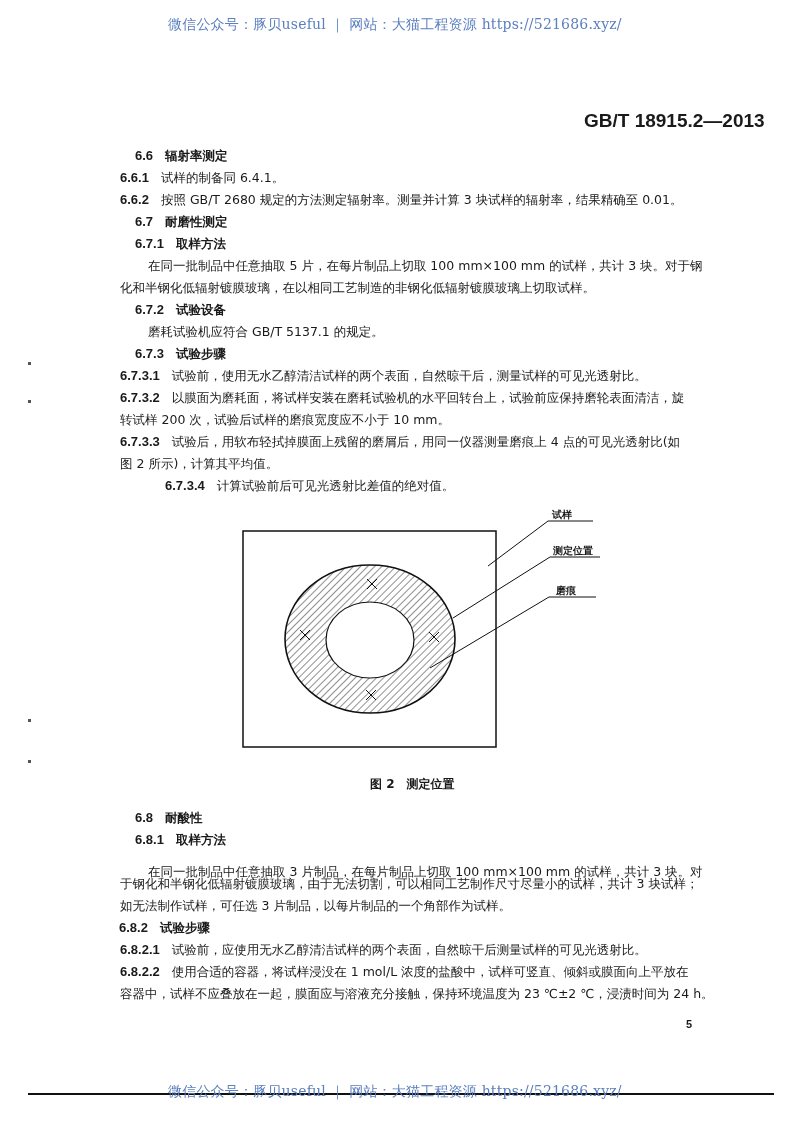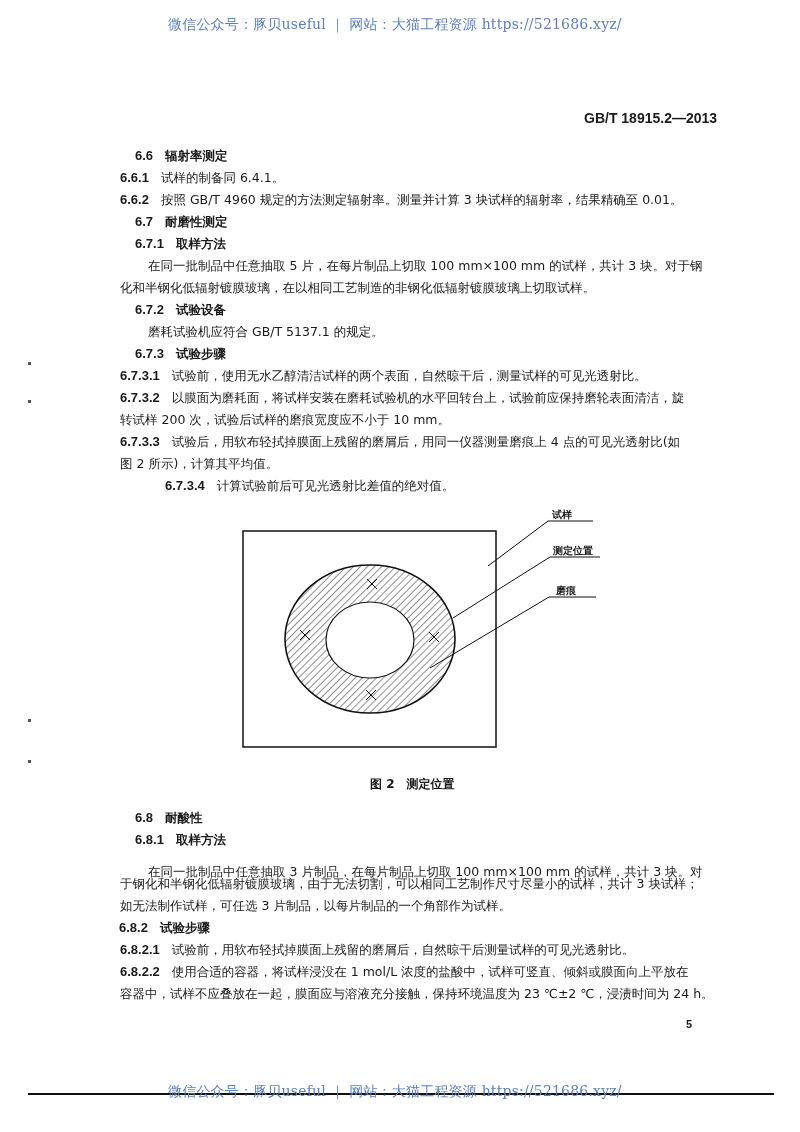--- a/index.html
+++ b/index.html
@@ -1,20 +1,20 @@
 <!DOCTYPE html>
 <html><head>
 <meta charset="utf-8">
 <style>
   html, body { margin: 0; padding: 0; background: #ffffff; }
   body { width: 800px; height: 1132px; position: relative; overflow: hidden;
          font-family: "DejaVu Serif", "Liberation Serif", serif; color: #1a1a1a; }
   .abs { position: absolute; white-space: nowrap; }
   .watermark { font-size: 14px; color: #5b7fbf; font-family: "DejaVu Serif", serif; letter-spacing: 0.2px; }
-  .std-code { font-family: "Liberation Sans", "DejaVu Sans", sans-serif; font-weight: bold; font-size: 14px; }
+  .std-code { font-family: "Liberation Sans", "DejaVu Sans", sans-serif; font-weight: bold; font-size: 19px; }
   .h { font-family: "DejaVu Sans", sans-serif; font-weight: bold; font-size: 12.5px; margin-left: 15px; }
   .h .num { display: inline-block; margin-right: 12px; font-family: "Liberation Sans", sans-serif; font-weight: bold; font-size: 13px; }
   .p { font-size: 12.5px; font-family: "DejaVu Sans", sans-serif; }
   .p .num { font-family: "Liberation Sans", sans-serif; font-weight: bold; font-size: 13px; margin-right: 12px; }
   .fig-label { font-family: "DejaVu Sans", sans-serif; font-size: 10px; font-weight: bold; }
   .caption { font-family: "DejaVu Sans", sans-serif; font-weight: bold; font-size: 12px; }
   .page-num { font-family: "Liberation Sans", sans-serif; font-size: 11px; font-weight: bold; }
   .mark { position: absolute; width: 3px; height: 3px; background: #555; }
   .rule { position: absolute; height: 2px; background: #111; }
 </style>
@@ -25,21 +25,21 @@
 
 <div class="abs std-code" style="left:584px; top:110px;">GB/T 18915.2—2013</div>
 
 <div class="abs h" style="left:120px; top:148px;">
   <span class="num">6.6</span><span>辐射率测定</span>
 </div>
 <div class="abs p" style="left:120px; top:170px;">
   <span class="num">6.6.1</span><span>试样的制备同 6.4.1。</span>
 </div>
 <div class="abs p" style="left:120px; top:192px;">
-  <span class="num">6.6.2</span><span>按照 GB/T 4960 规定的方法测定辐射率。测量并计算 3 块试样的辐射率，结果精确至 0.01。</span>
+  <span class="num">6.6.2</span><span>按照 GB/T 2680 规定的方法测定辐射率。测量并计算 3 块试样的辐射率，结果精确至 0.01。</span>
 </div>
 
 <div class="abs h" style="left:120px; top:214px;">
   <span class="num">6.7</span><span>耐磨性测定</span>
 </div>
 <div class="abs h" style="left:120px; top:236px;">
   <span class="num">6.7.1</span><span>取样方法</span>
 </div>
 <div class="abs p" style="left:148px; top:258px;">在同一批制品中任意抽取 5 片，在每片制品上切取 100 mm×100 mm 的试样，共计 3 块。对于钢</div>
 <div class="abs p" style="left:120px; top:280px;">化和半钢化低辐射镀膜玻璃，在以相同工艺制造的非钢化低辐射镀膜玻璃上切取试样。</div>
@@ -111,21 +111,21 @@
   <span class="num">6.8.1</span><span>取样方法</span>
 </div>
 <div class="abs p" style="left:148px; top:864px;">在同一批制品中任意抽取 3 片制品，在每片制品上切取 100 mm×100 mm 的试样，共计 3 块。对</div>
 <div class="abs p" style="left:120px; top:876px;">于钢化和半钢化低辐射镀膜玻璃，由于无法切割，可以相同工艺制作尺寸尽量小的试样，共计 3 块试样；</div>
 <div class="abs p" style="left:120px; top:898px;">如无法制作试样，可任选 3 片制品，以每片制品的一个角部作为试样。</div>
 
 <div class="abs h" style="left:104px; top:920px;">
   <span class="num">6.8.2</span><span>试验步骤</span>
 </div>
 <div class="abs p" style="left:120px; top:942px;">
-  <span class="num">6.8.2.1</span><span>试验前，用软布轻拭掉膜面上残留的磨屑后，自然晾干后测量试样的可见光透射比。</span>
+  <span class="num">6.8.2.1</span><span>试验前，应使用无水乙醇清洁试样的两个表面，自然晾干后测量试样的可见光透射比。</span>
 </div>
 <div class="abs p" style="left:120px; top:964px;">
   <span class="num">6.8.2.2</span><span>使用合适的容器，将试样浸没在 1 mol/L 浓度的盐酸中，试样可竖直、倾斜或膜面向上平放在</span>
 </div>
 <div class="abs p" style="left:120px; top:986px;">容器中，试样不应叠放在一起，膜面应与溶液充分接触，保持环境温度为 23 ℃±2 ℃，浸渍时间为 24 h。</div>
 
 <div class="abs page-num" style="left:686px; top:1018px;">5</div>
 
 <div class="mark" style="left:28px; top:362px;"></div>
 <div class="mark" style="left:28px; top:400px;"></div>

